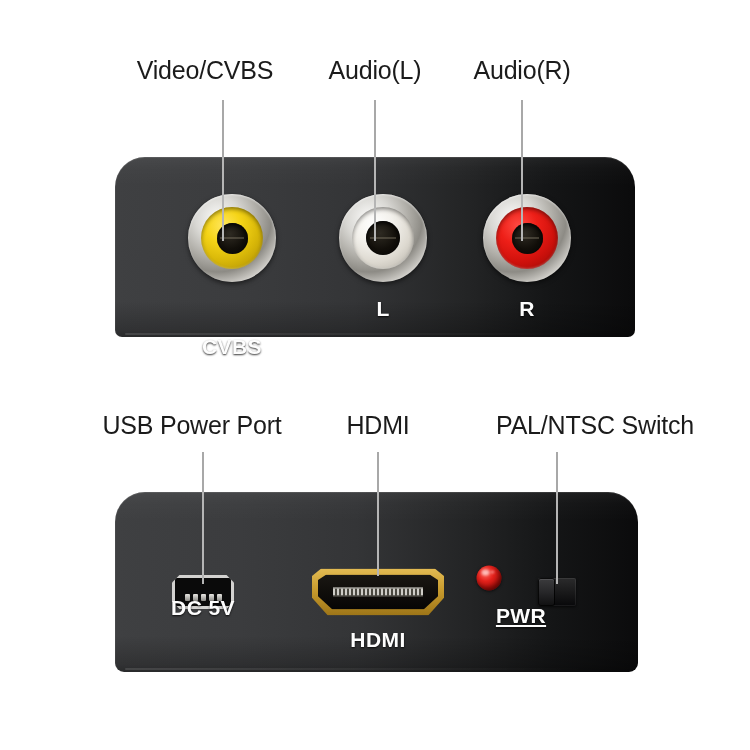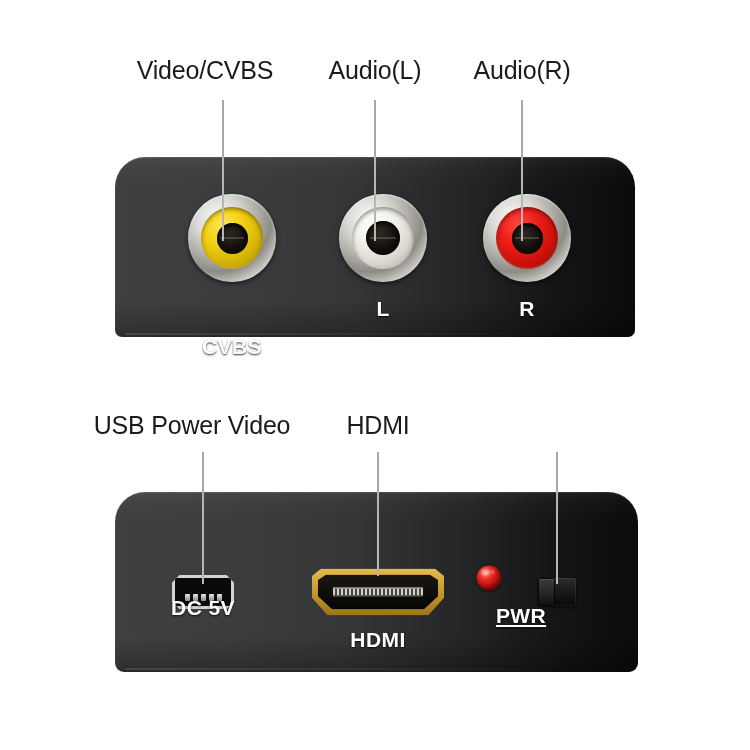--- a/index.html
+++ b/index.html
@@ -340,22 +340,23 @@
   <div class="rca rca-red" style="left:527px; top:238px;">
     <div class="rca-mid">
       <div class="rca-hole"></div>
     </div>
   </div>
 
   <div class="port-caption" style="left:232px; top:298px;margin-top:37px;">CVBS</div>
   <div class="port-caption" style="left:383px; top:297px;">L</div>
   <div class="port-caption" style="left:527px; top:297px;">R</div>
 
-  <div class="callout-label center" style="left:192px; top:413px;">USB Power Video</div>
+  <div class="callout-label center" style="left:192px; top:413px;">USB Power Port</div>
   <div class="callout-label center" style="left:378px; top:413px;">HDMI</div>
+  <div class="callout-label center" style="left:595px; top:413px;">PAL/NTSC Switch</div>
 
   <div class="leader" style="left:203px; top:452px; height:40px;"></div>
   <div class="leader over" style="left:203px; top:492px; height:92px;"></div>
 
   <div class="leader" style="left:378px; top:452px; height:40px;"></div>
   <div class="leader over" style="left:378px; top:492px; height:84px;"></div>
 
   <div class="leader" style="left:557px; top:452px; height:40px;"></div>
   <div class="leader over" style="left:557px; top:492px; height:92px;"></div>
 

